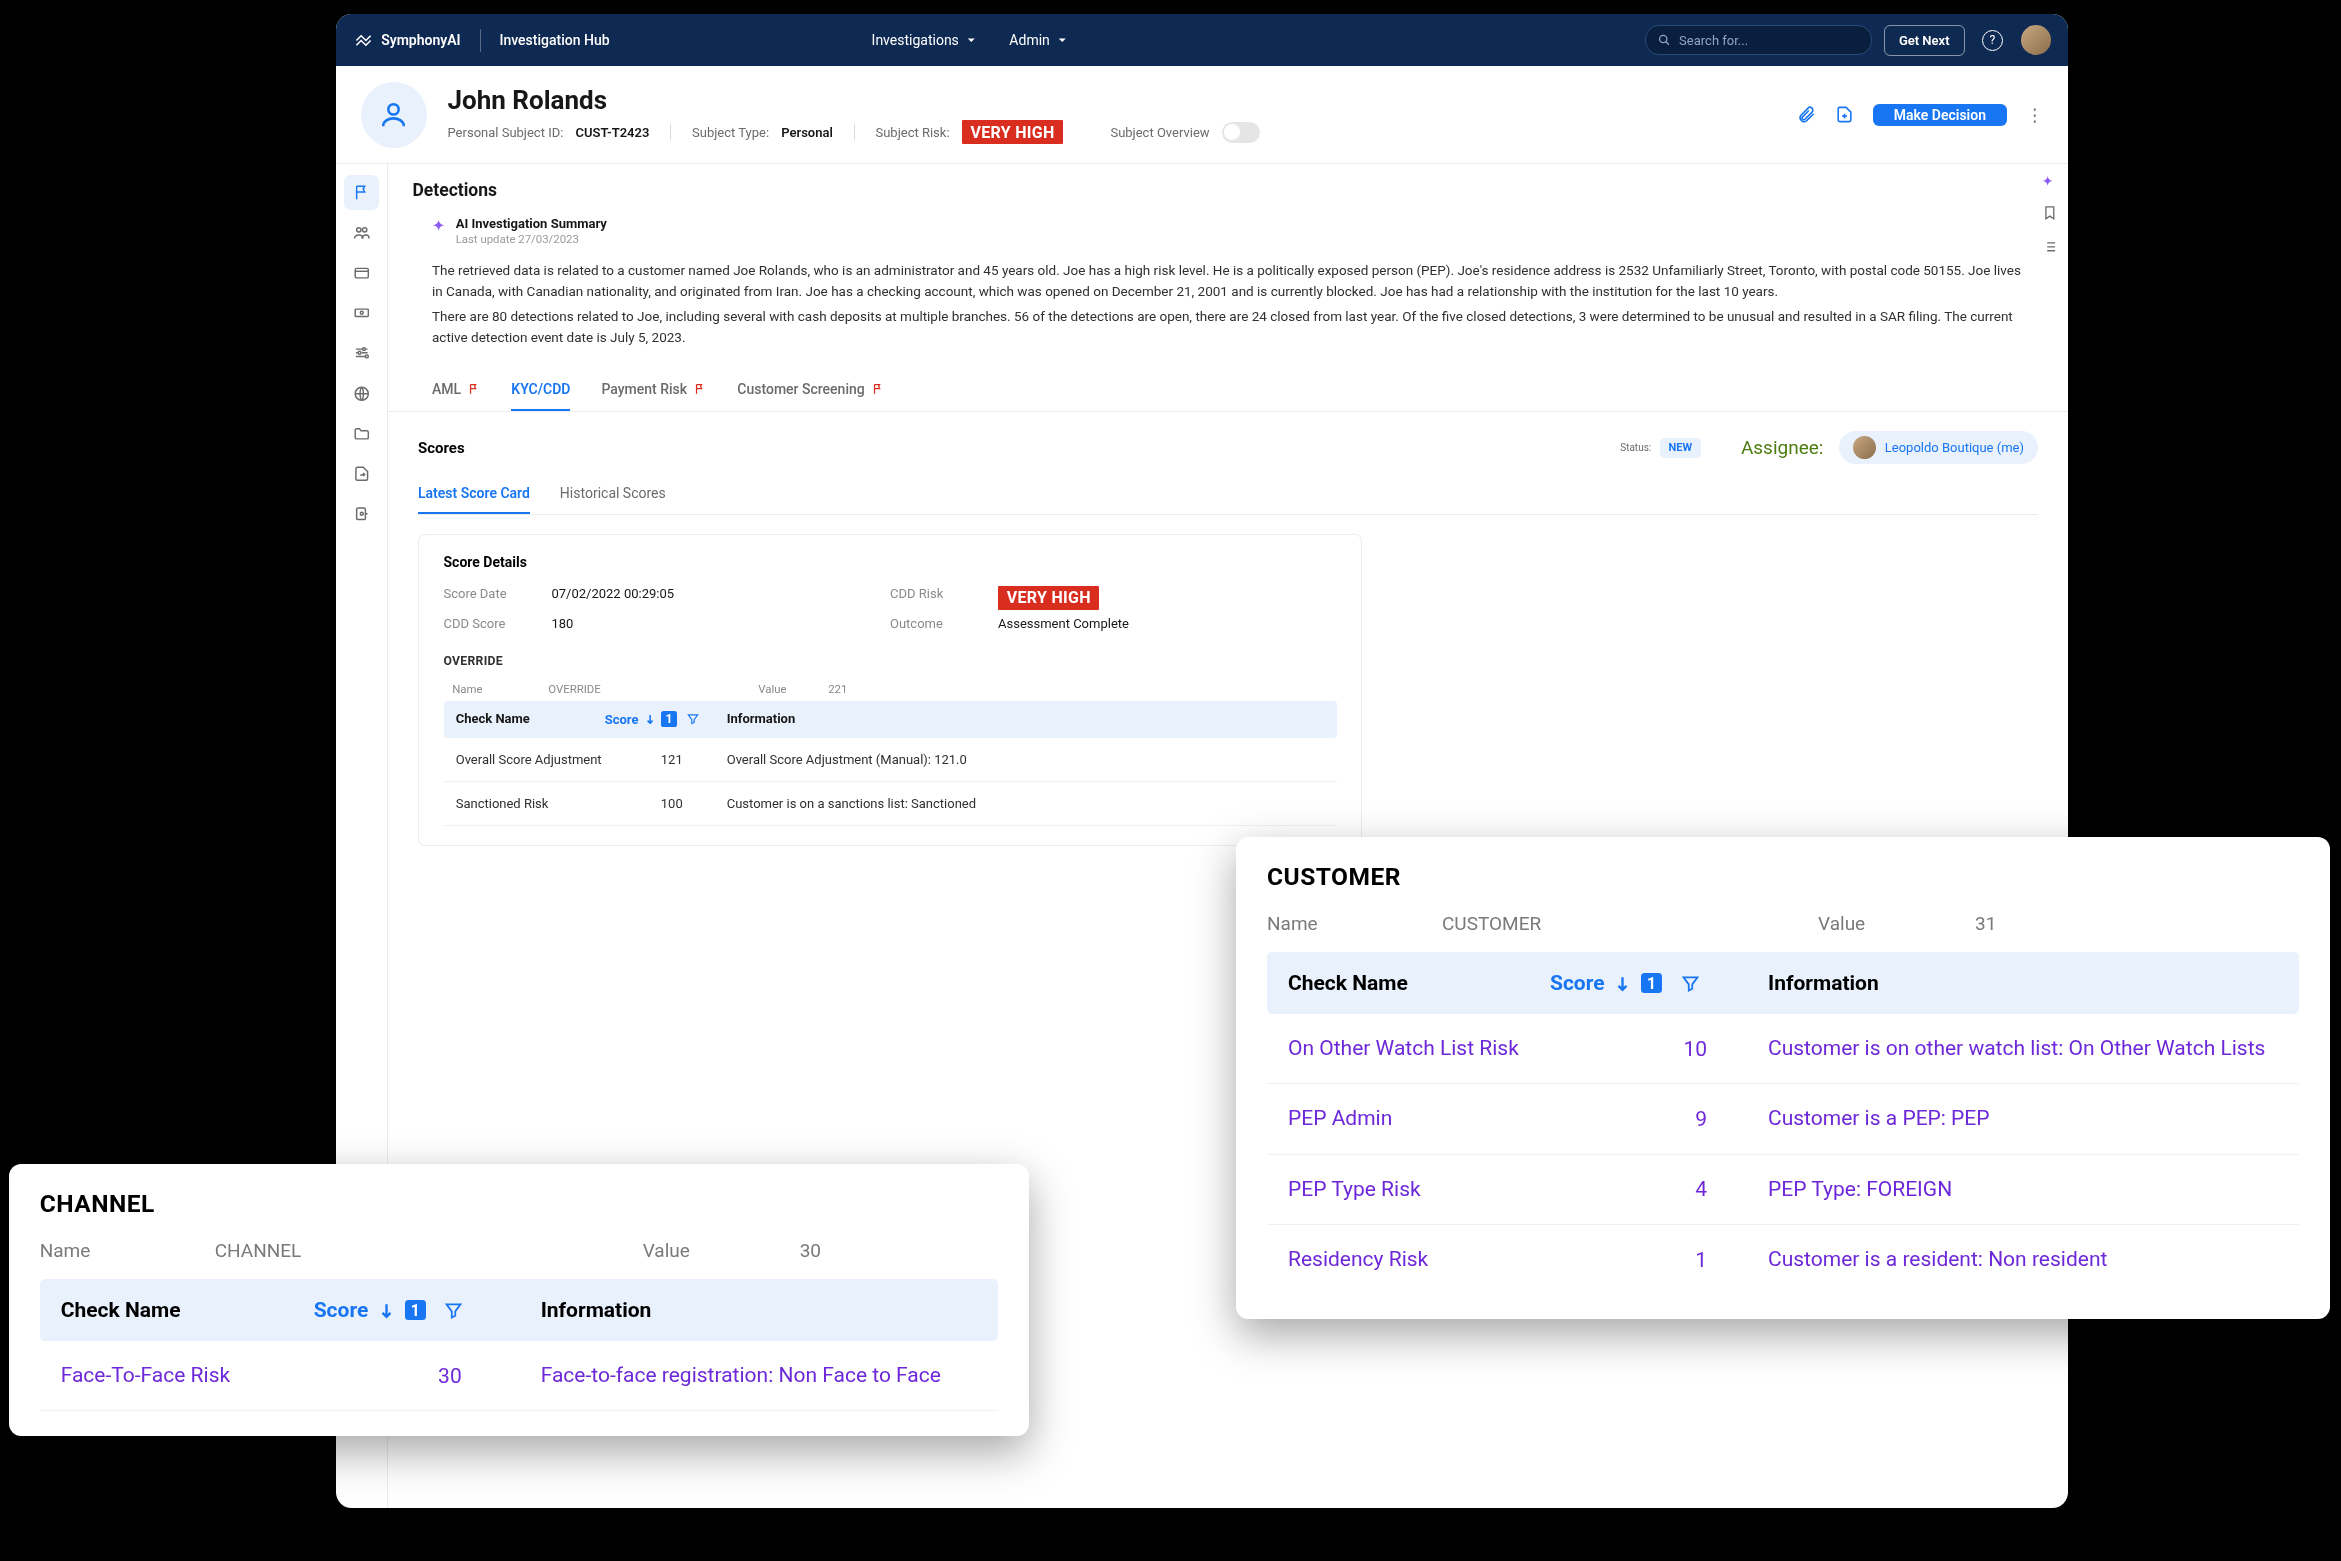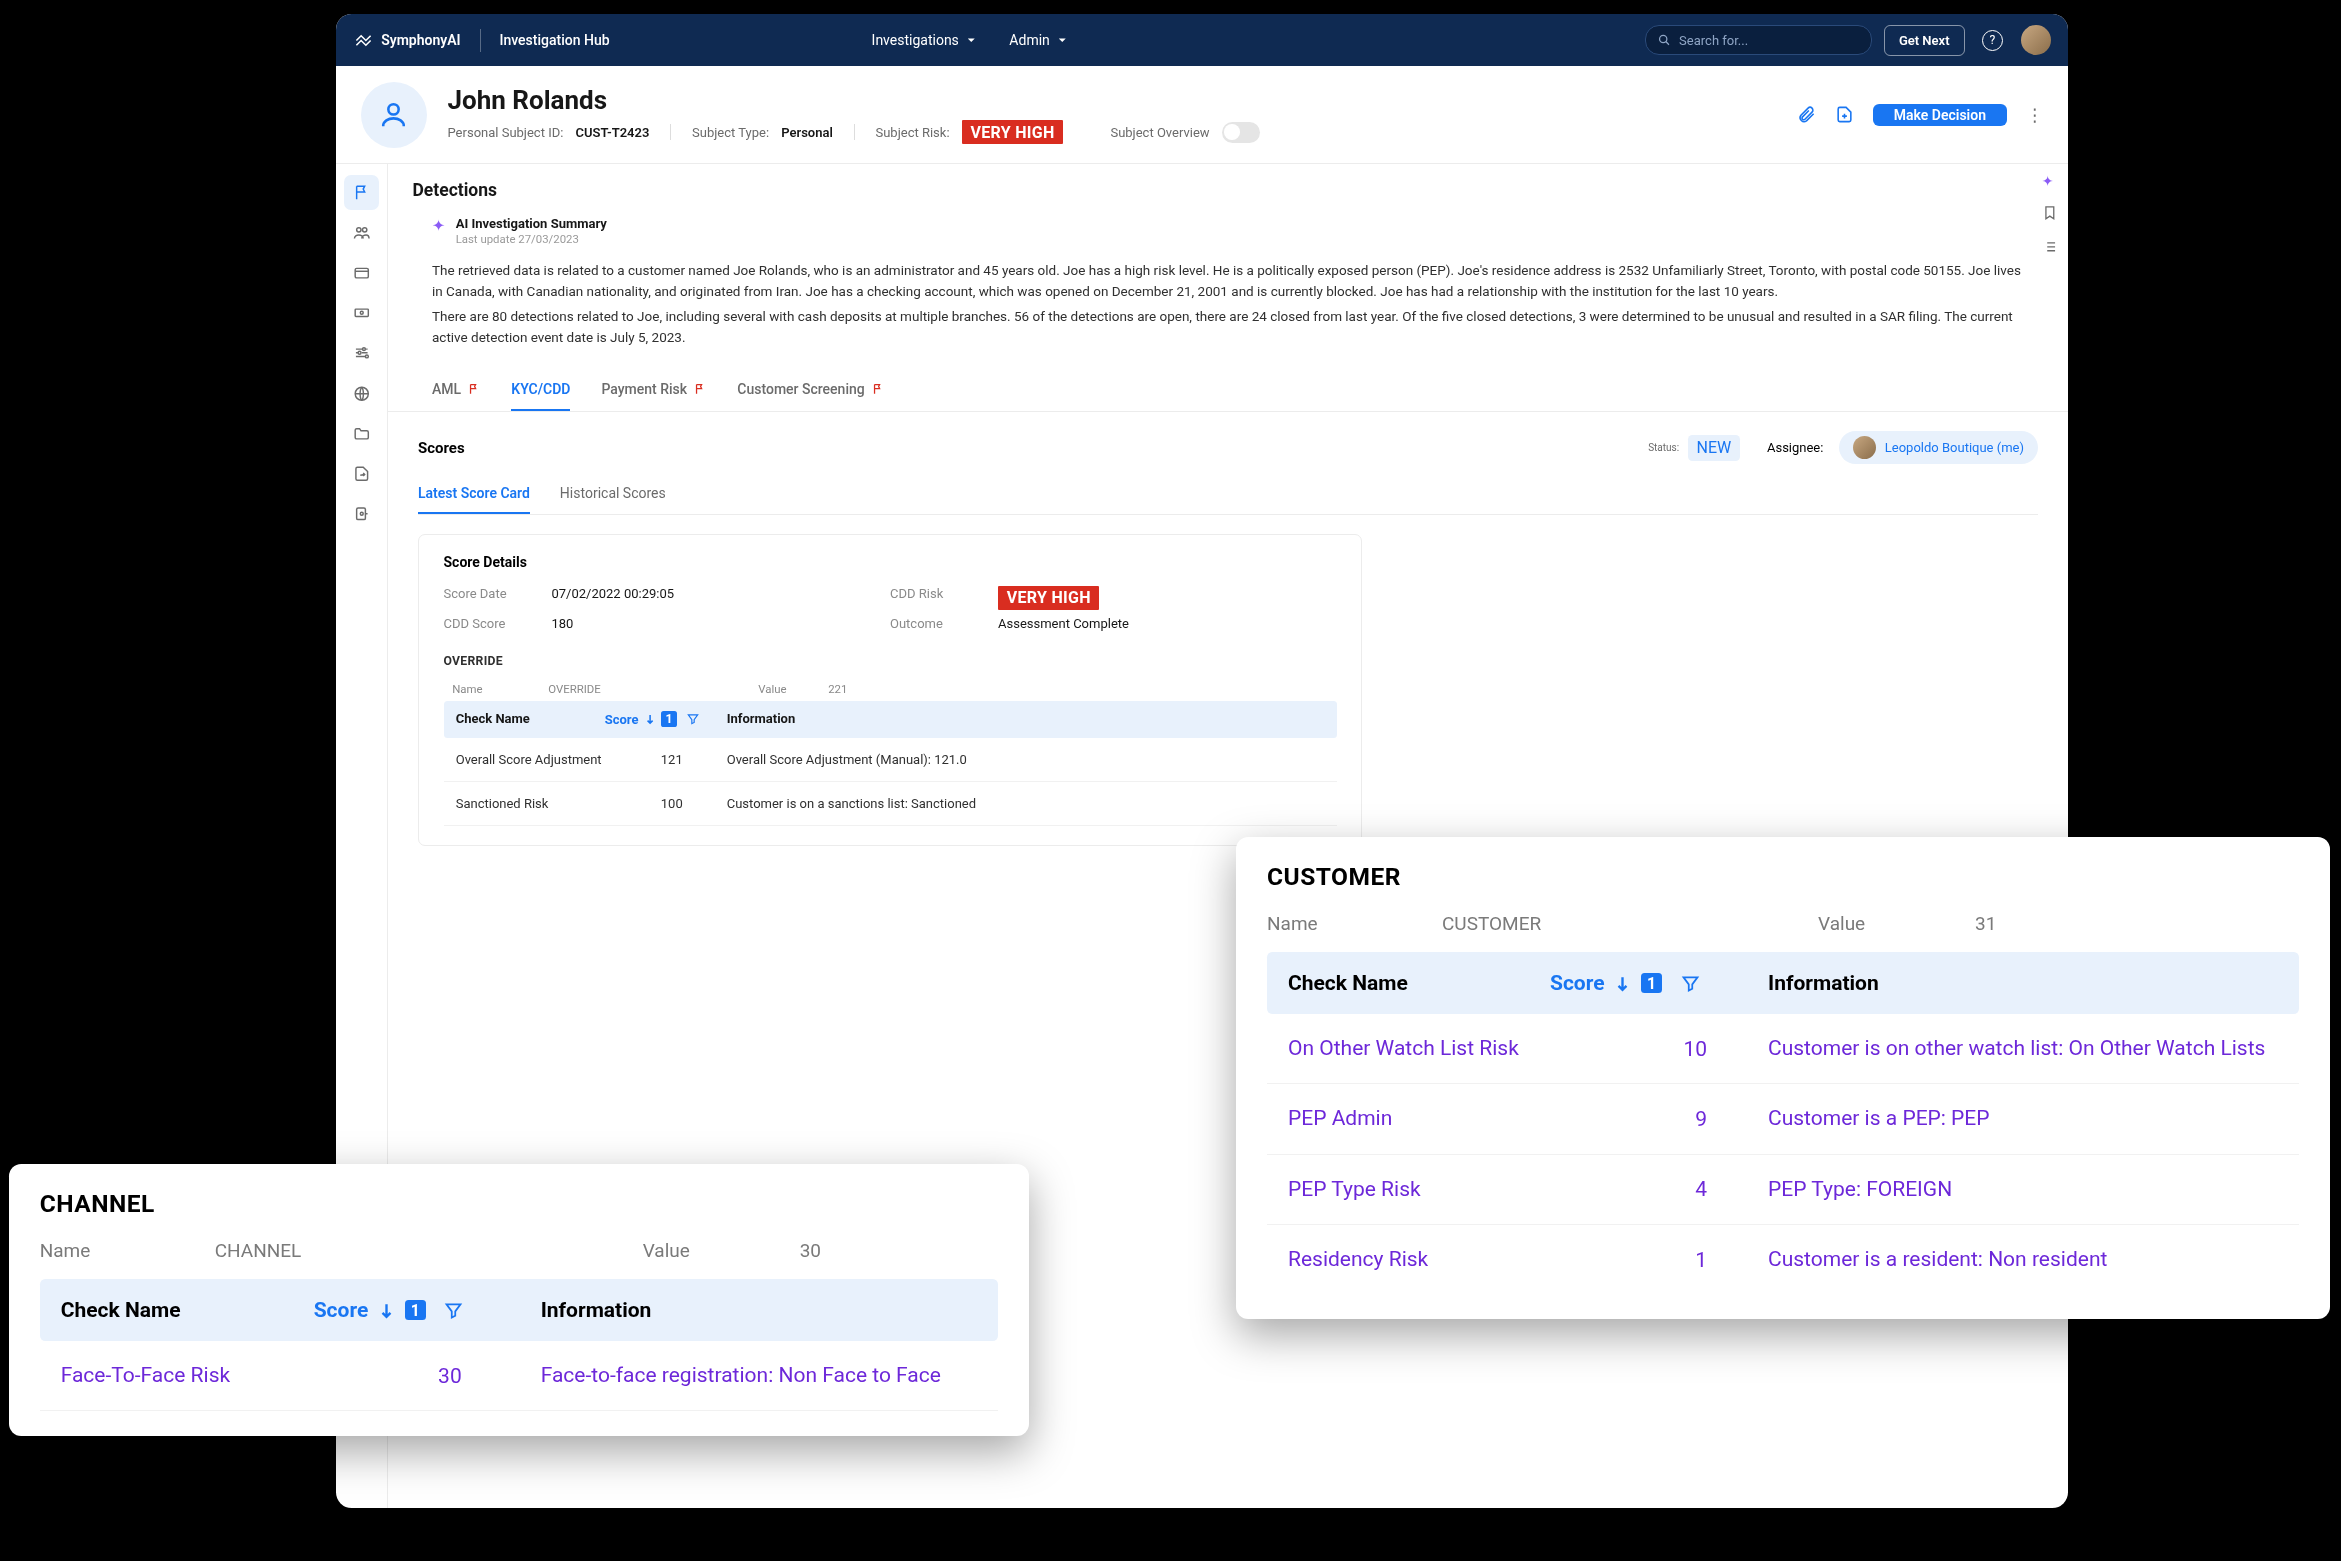--- a/index.html
+++ b/index.html
@@ -49,21 +49,21 @@
 .ai-head-text .sub{color:#9a9a9a;font-size:11.4px;margin-top:1.7px}
 .ai-body{font-size:13.5px;color:#303030;line-height:1.55}
 .ai-body p{margin-bottom:3.5px}
 .tabs{display:flex;gap:31px;padding:0 44px;border-bottom:0.9px solid #ececec;font-size:14px}
 .tab{padding:12.2px 0;color:#6b6b6b;cursor:pointer;display:flex;align-items:center;gap:7px;border-bottom:2.6px solid transparent;font-weight:500}
 .tab.active{color:#1976f2;border-bottom-color:#1976f2;font-weight:600}
 .flag{width:12.2px;height:12.2px}
 .scores-area{padding:19px 30px}
 .scores-bar{display:flex;align-items:center;margin-bottom:10.5px}
 .scores-bar .lbl{font-size:15px;font-weight:700}
-.status-new{background:#e8f1fc;color:#1976f2;font-size:16px;font-weight:400;padding:3.5px 8.7px;border-radius:4.4px;margin-left:8.7px}
+.status-new{background:#e8f1fc;color:#1976f2;font-size:11px;font-weight:700;padding:3.5px 8.7px;border-radius:4.4px;margin-left:8.7px}
 .assignee-chip{display:flex;align-items:center;gap:8.7px;background:#e8f1fc;padding:5.2px 14px;border-radius:17.5px;margin-left:15.7px;cursor:pointer}
 .assignee-chip .av{width:23px;height:23px;border-radius:50%;background:linear-gradient(135deg,#c8a882,#8a6d4a)}
 .assignee-chip .nm{color:#1976f2;font-size:13px}
 .sub-tabs{display:flex;gap:30px;border-bottom:0.9px solid #ececec;font-size:14px;margin-bottom:19px}
 .sub-tab{padding:10.5px 0;color:#6b6b6b;cursor:pointer;border-bottom:2.6px solid transparent}
 .sub-tab.active{color:#1976f2;border-bottom-color:#1976f2;font-weight:600}
 .score-card{border:0.9px solid #ececec;border-radius:7px;padding:19px 24.5px;width:944px}
 .sc-title{font-size:14px;font-weight:700;margin-bottom:15.7px}
 .sc-grid{display:grid;grid-template-columns:1fr 1fr;row-gap:6px;font-size:13px;margin-bottom:23px}
 .sc-row{display:flex;gap:21px}
@@ -282,21 +282,21 @@
             </svg>
           </div>
       </div>
 
       <div class="scores-area">
         <div class="scores-bar">
           <span class="lbl">Scores</span>
           <div class="spacer"></div>
           <span style="color:#6b6b6b;font-size:10px">Status:</span>
           <span class="status-new">NEW</span>
-          <span style="color:#000000;font-size:13px;margin-left:27px">Assignee:</span>
+          <span style="color:#4d7c0f;font-size:19px;margin-left:40px">Assignee:</span>
           <div class="assignee-chip">
             <div class="av"></div>
             <span class="nm">Leopoldo Boutique (me)</span>
           </div>
         </div>
 
         <div class="sub-tabs">
           <div class="sub-tab active">Latest Score Card</div>
           <div class="sub-tab">Historical Scores</div>
         </div>

